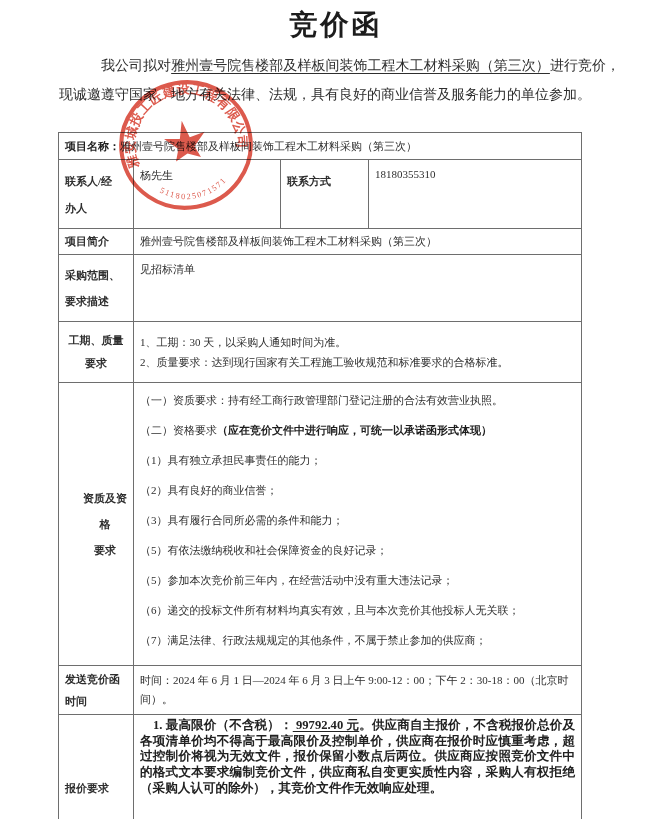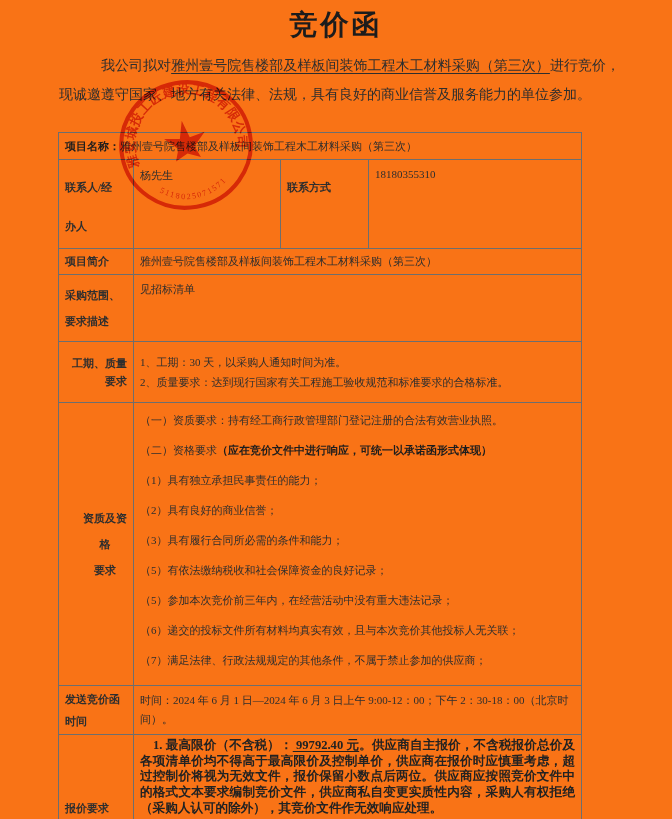--- a/index.html
+++ b/index.html
@@ -1,20 +1,20 @@
 <!DOCTYPE html>
 <html><head>
 <meta charset="utf-8">
 <style>
   html,body{margin:0;padding:0;background:#e9e9e9;}
   .page{
     position:relative;
     width:672px;height:819px;
     margin:0 auto;
-    background:#f97316;
+    background:#ffffff;
     font-family:"Liberation Serif","DejaVu Serif",serif;
     color:#333;
     overflow:hidden;
   }
   .doc-title{
     margin:0;padding-top:8px;
     text-align:center;
     font-size:28px;line-height:34px;
     font-weight:bold;color:#1c1c1c;
     letter-spacing:3px;
@@ -44,26 +44,26 @@
   td.lbl{
     font-weight:bold;color:#1d1d1d;
     white-space:pre-line;
     padding:2px 4px;
     font-size:13px;
   }
   .inline-lbl{font-weight:bold;color:#1d1d1d;}
   tr.r1 td{height:22px;}
   tr.r2 td{height:26px;}
   tr.r3 td{height:58px;vertical-align:top;padding-top:8px;}
-  tr.r3 td.lbl{line-height:39px;margin-left:47px;}
+  tr.r3 td.lbl{line-height:27px;margin-left:47px;}
   tr.r4 td{height:21px;}
   tr.r5 td{height:57px;vertical-align:top;padding-top:7px;}
   tr.r5 td.lbl{line-height:26px;}
   tr.r6 td{height:56px;}
-  tr.r6 td.lbl{line-height:18px;text-align:right;margin-top:17px;}
+  tr.r6 td.lbl{line-height:23px;text-align:center;margin-top:17px;}
   tr.r6 td.val{white-space:pre-line;line-height:20px;}
   tr.r7 td{height:262px;}
   tr.r7 td.lbl{text-align:center;line-height:26px;padding-left:24px;}
   tr.r7 td.val{vertical-align:top;padding-top:10px;}
   .q-item{margin:0 0 16px 0;line-height:14px;}
   tr.r8 td{height:31px;}
   tr.r8 td.lbl{line-height:22px;border-radius:13px;}
   tr.r8 td.val{line-height:19px;padding:2px 6px;}
   tr.r9 td{height:140px;}
   tr.r9 td.val{

